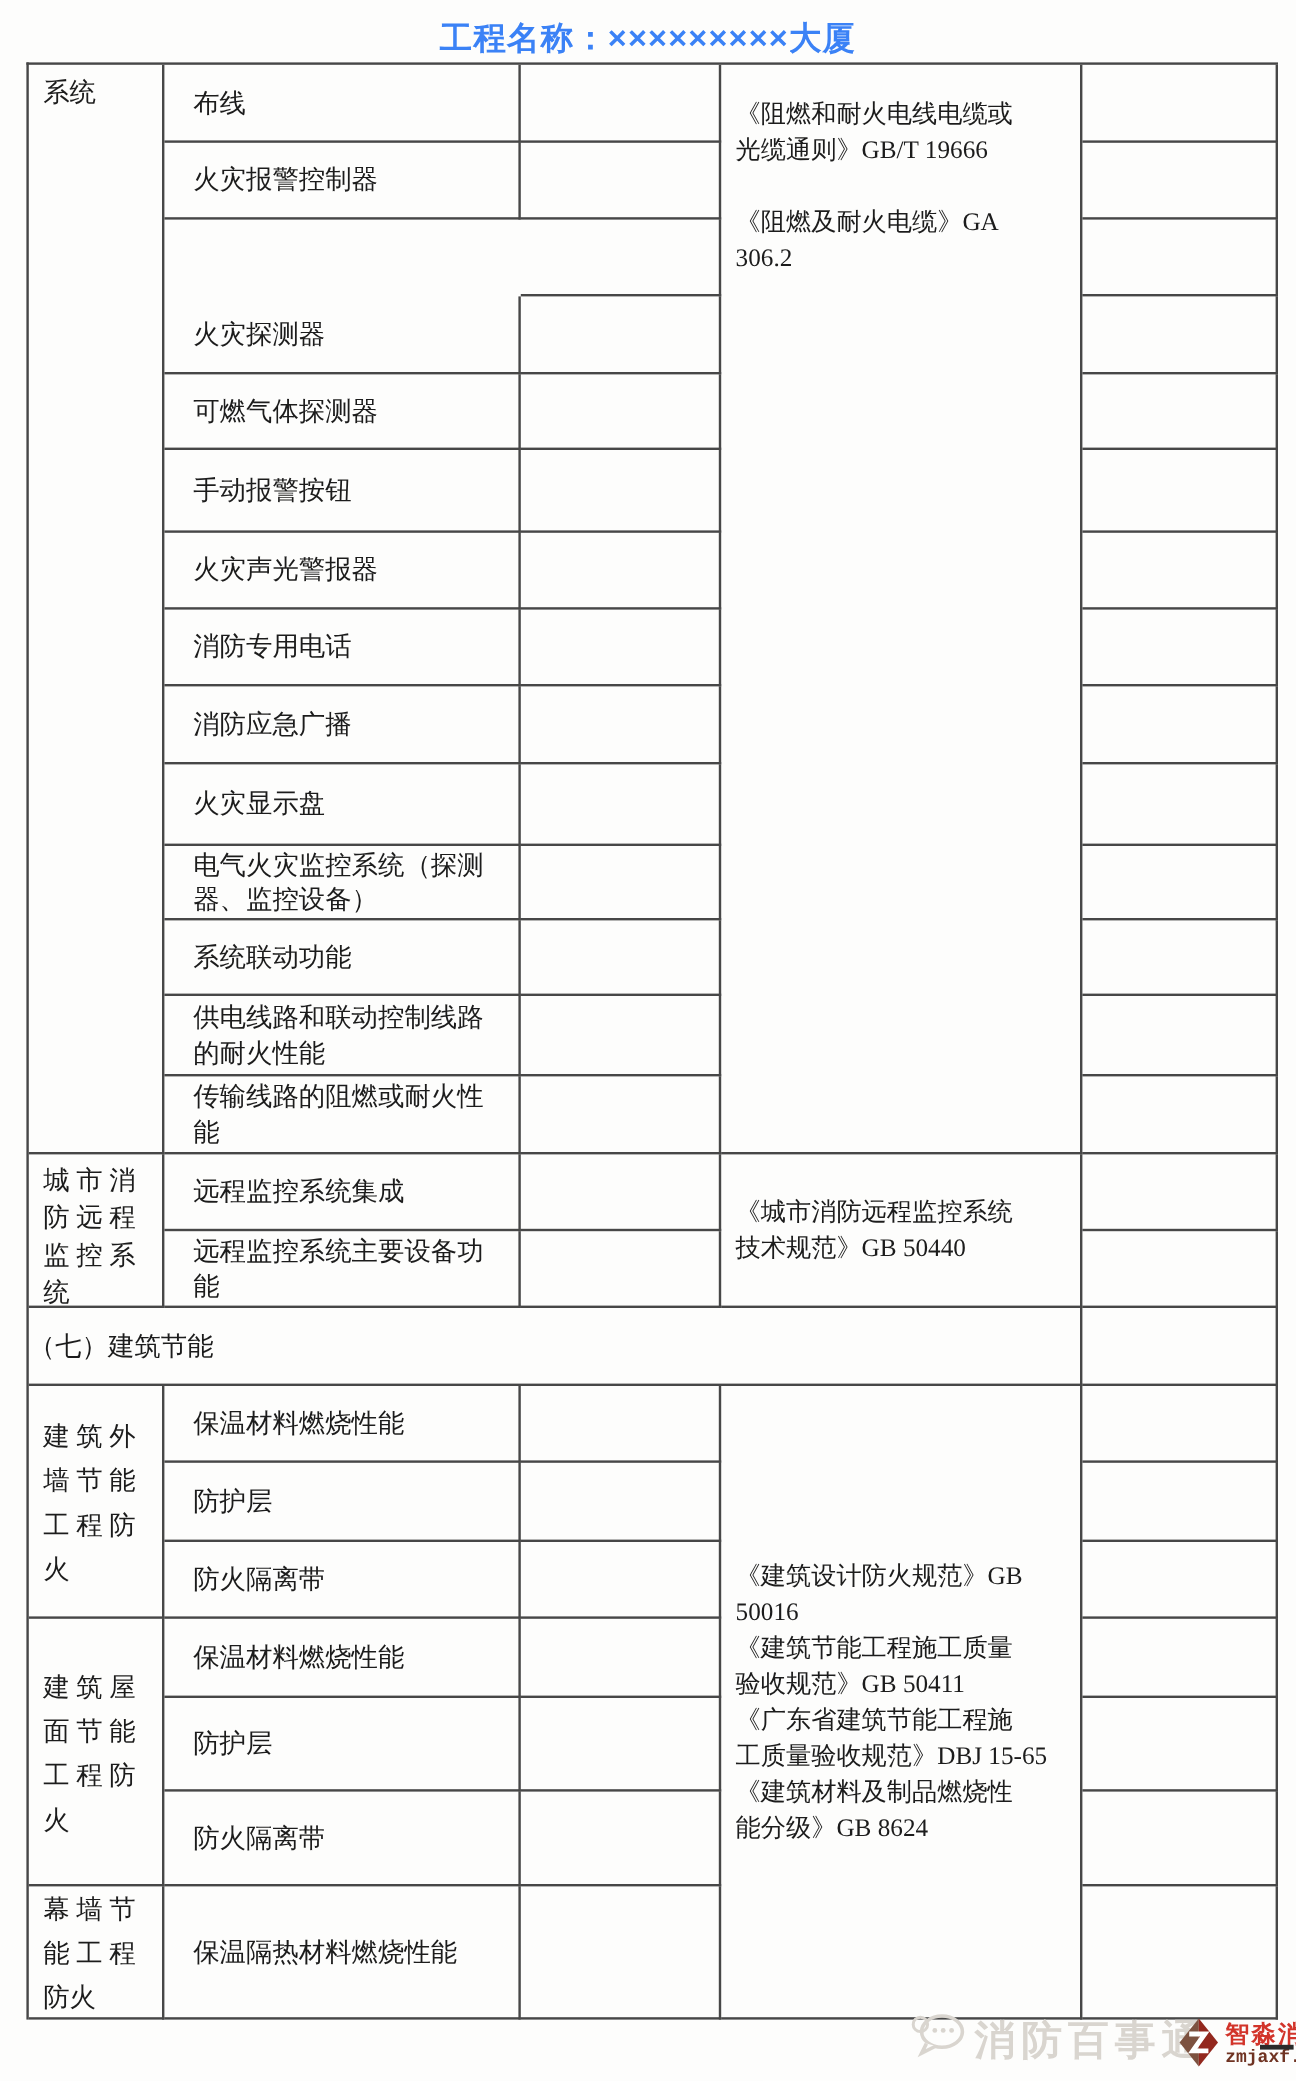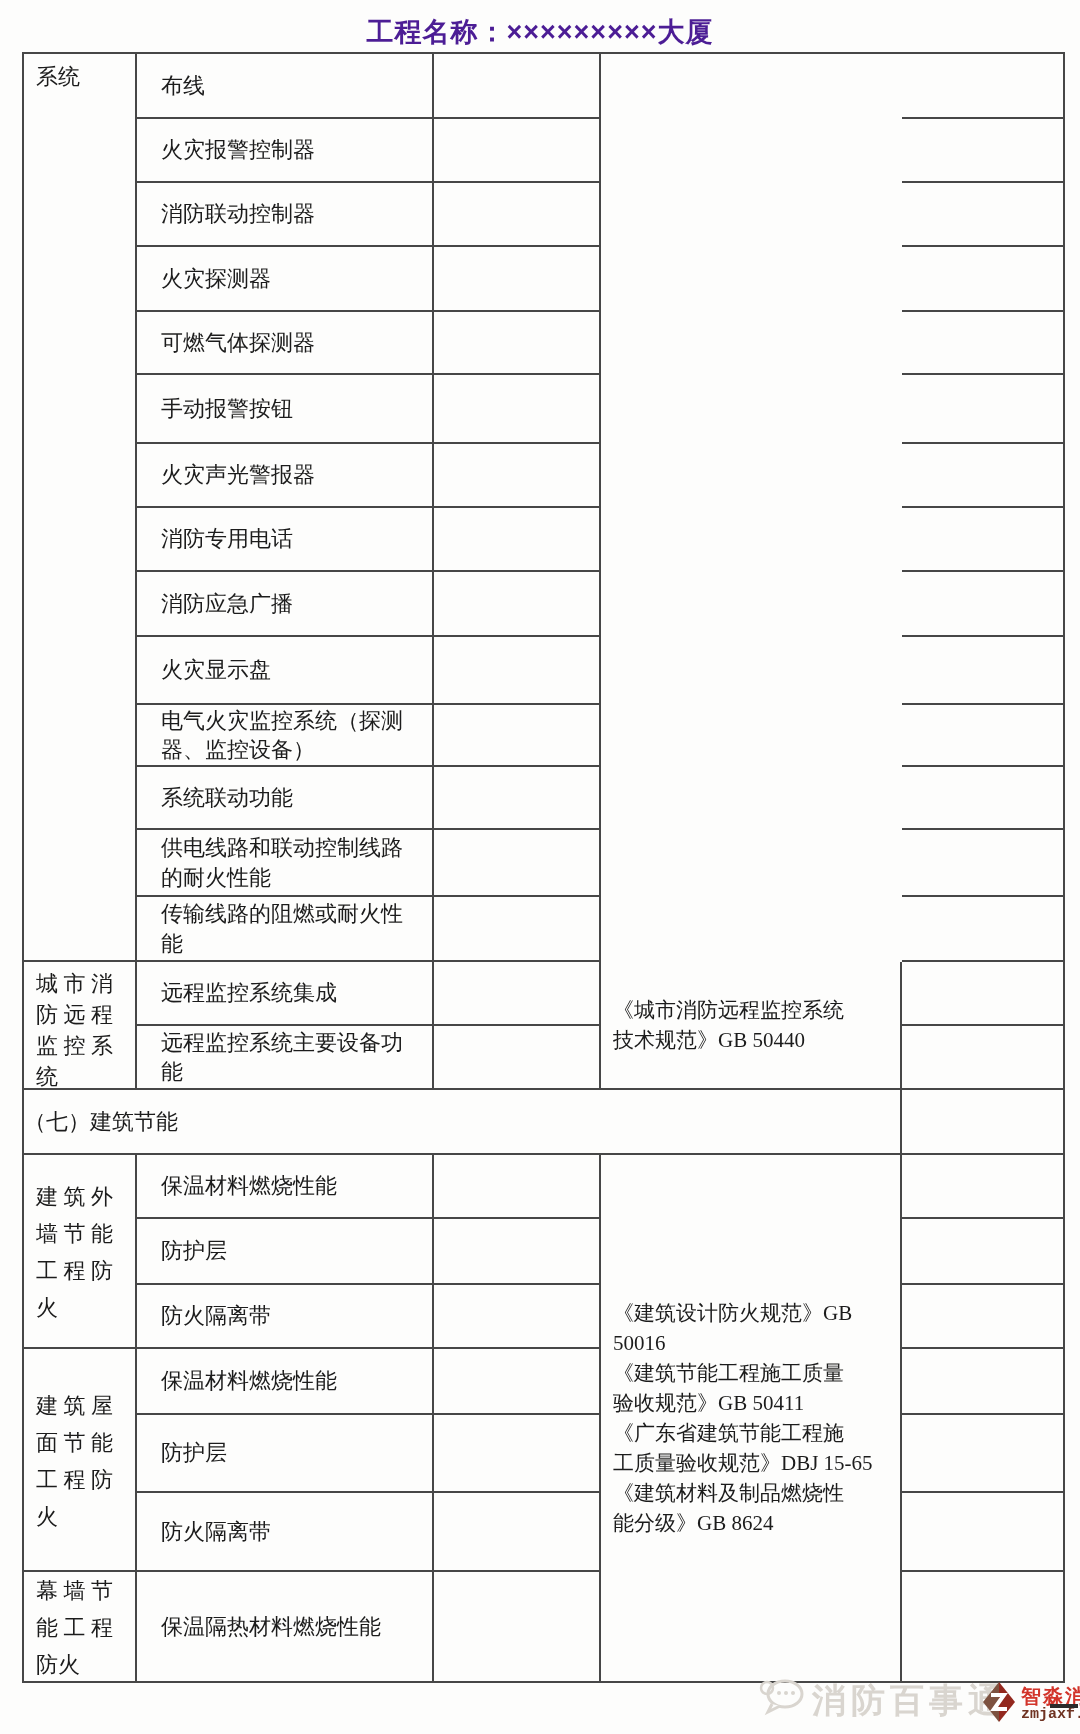--- a/index.html
+++ b/index.html
@@ -5,21 +5,21 @@
   * { margin:0; padding:0; box-sizing:border-box; }
   html,body { background:#ffffff; }
   .page {
     position:relative; width:1080px; height:1734px; margin:0 auto;
     background:#fdfdfc; overflow:hidden;
     font-family:"Liberation Serif","DejaVu Serif",serif;
     color:#1c1c1c;
   }
   .title {
     position:absolute; top:14px; left:0; width:100%;
-    text-align:center; font-size:27px; font-weight:bold; color:#4c1d95;
+    text-align:center; font-size:27px; font-weight:bold; color:#3b82f6;
     font-family:"Liberation Sans","DejaVu Sans",sans-serif;
     letter-spacing:1px;
   }
   .tbl {
     position:absolute; left:22px; top:52px;
     display:grid;
     grid-template-columns:113px 297px 167px 301px 163px;
     grid-template-rows:65px 64px 64px 65px 63px 69px 64px 64px 65px 68px 62px 63px 67px 65px 64px 64px 65px 64px 66px 64px 66px 78px 79px 111px;
     border-top:2px solid #474747; border-left:2px solid #474747;
     background:#fdfdfc;
@@ -91,21 +91,20 @@
     <div class="cell cat center" style="grid-area:21/1/24/2">建 筑 屋
 面 节 能
 工 程 防
 火</div>
     <div class="cell cat center" style="grid-area:24/1/25/2">幕 墙 节
 能 工 程
 防火</div>
 
     <div class="cell item" style="grid-area:1/2/2/3">布线</div>
     <div class="cell item" style="grid-area:2/2/3/3">火灾报警控制器</div>
-    <div class="cell item" style="grid-area:3/2/4/3">消防联动控制器</div>
     <div class="cell item" style="grid-area:5/2/6/3">可燃气体探测器</div>
     <div class="cell item" style="grid-area:4/2/5/3">火灾探测器</div>
     <div class="cell item" style="grid-area:6/2/7/3">手动报警按钮</div>
     <div class="cell item" style="grid-area:7/2/8/3">火灾声光警报器</div>
     <div class="cell item" style="grid-area:8/2/9/3">消防专用电话</div>
     <div class="cell item" style="grid-area:9/2/10/3">消防应急广播</div>
     <div class="cell item" style="grid-area:10/2/11/3">火灾显示盘</div>
     <div class="cell item" style="grid-area:11/2/12/3">电气火灾监控系统（探测器、监控设备）</div>
     <div class="cell item" style="grid-area:12/2/13/3">系统联动功能</div>
     <div class="cell item" style="grid-area:13/2/14/3">供电线路和联动控制线路的耐火性能</div>
@@ -137,20 +136,25 @@
     <div class="cell blank" style="grid-area:15/3/16/4"></div>
     <div class="cell blank" style="grid-area:16/3/17/4"></div>
     <div class="cell blank" style="grid-area:18/3/19/4"></div>
     <div class="cell blank" style="grid-area:19/3/20/4"></div>
     <div class="cell blank" style="grid-area:20/3/21/4"></div>
     <div class="cell blank" style="grid-area:21/3/22/4"></div>
     <div class="cell blank" style="grid-area:22/3/23/4"></div>
     <div class="cell blank" style="grid-area:23/3/24/4"></div>
     <div class="cell blank" style="grid-area:24/3/25/4"></div>
 
+    <div class="cell std top" style="grid-area:1/4/15/5">《阻燃和耐火电线电缆或
+光缆通则》GB/T 19666
+
+《阻燃及耐火电缆》GA
+306.2</div>
     <div class="cell std mid" style="grid-area:15/4/17/5">《城市消防远程监控系统
 技术规范》GB 50440</div>
     <div class="cell std mid" style="grid-area:18/4/25/5">《建筑设计防火规范》GB
 50016
 《建筑节能工程施工质量
 验收规范》GB 50411
 《广东省建筑节能工程施
 工质量验收规范》DBJ 15-65
 《建筑材料及制品燃烧性
 能分级》GB 8624</div>

